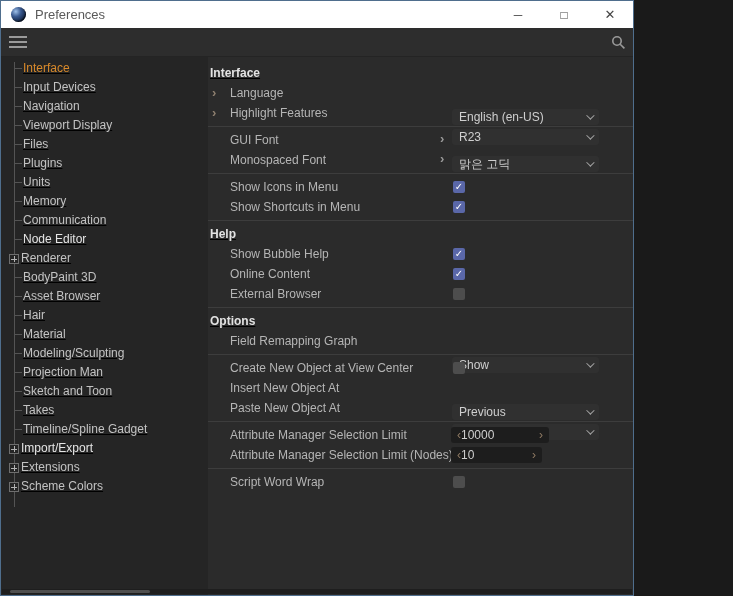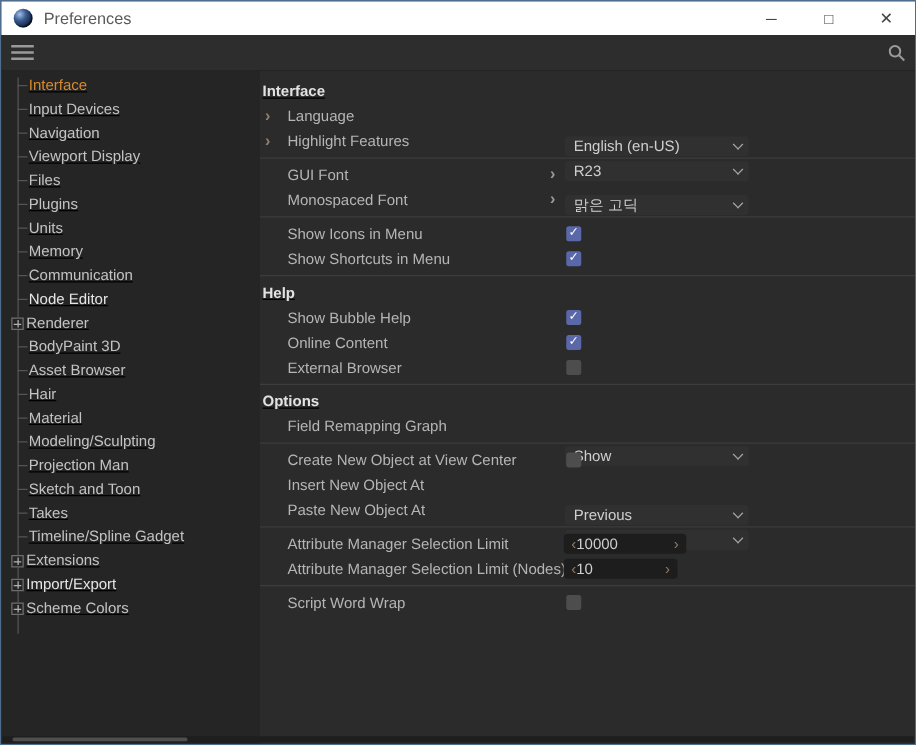--- a/index.html
+++ b/index.html
@@ -1,20 +1,20 @@
 <!DOCTYPE html>
 <html><head>
 <meta charset="utf-8">
 <style>
   * { margin:0; padding:0; box-sizing:border-box; }
   html,body { background:#1a1a1a; }
   body { font-family:"Liberation Sans","DejaVu Sans",sans-serif; }
 
   .window{
-    position:relative; width:733px; height:596px; overflow:hidden;
+    position:relative; width:634px; height:596px; overflow:hidden;
     background:#2b2b2b; border:1px solid #4f6e8d;
   }
 
   
   .titlebar{
     height:27px; background:#ffffff; display:flex; align-items:center;
   }
   .app-logo{
     width:15px; height:15px; border-radius:50%; margin-left:10px; flex:none;
     background:radial-gradient(circle at 32% 30%, #9fc0e8 0%, #3a5a90 35%, #152747 70%, #0b1530 100%);
@@ -165,22 +165,22 @@
           <div class="titem exp"><span class="plusbox"></span><span class="tlabel">Renderer</span></div>
           <div class="titem"><span class="tlabel">BodyPaint 3D</span></div>
           <div class="titem"><span class="tlabel">Asset Browser</span></div>
           <div class="titem"><span class="tlabel">Hair</span></div>
           <div class="titem"><span class="tlabel">Material</span></div>
           <div class="titem"><span class="tlabel">Modeling/Sculpting</span></div>
           <div class="titem"><span class="tlabel">Projection Man</span></div>
           <div class="titem"><span class="tlabel">Sketch and Toon</span></div>
           <div class="titem"><span class="tlabel">Takes</span></div>
           <div class="titem"><span class="tlabel">Timeline/Spline Gadget</span></div>
+          <div class="titem exp mark"><span class="plusbox"></span><span class="tlabel">Import/Export</span></div>
           <div class="titem exp"><span class="plusbox"></span><span class="tlabel">Extensions</span></div>
-          <div class="titem exp mark"><span class="plusbox"></span><span class="tlabel">Import/Export</span></div>
           <div class="titem exp"><span class="plusbox"></span><span class="tlabel">Scheme Colors</span></div>
         </div>
     </div>
     <div class="content">
       <div id="rows">
           <div class="chead">Interface</div>
           <div class="crow">
             <span class="larrow">›</span>
             <span class="clabel">Language</span>
             <div class="dd">

